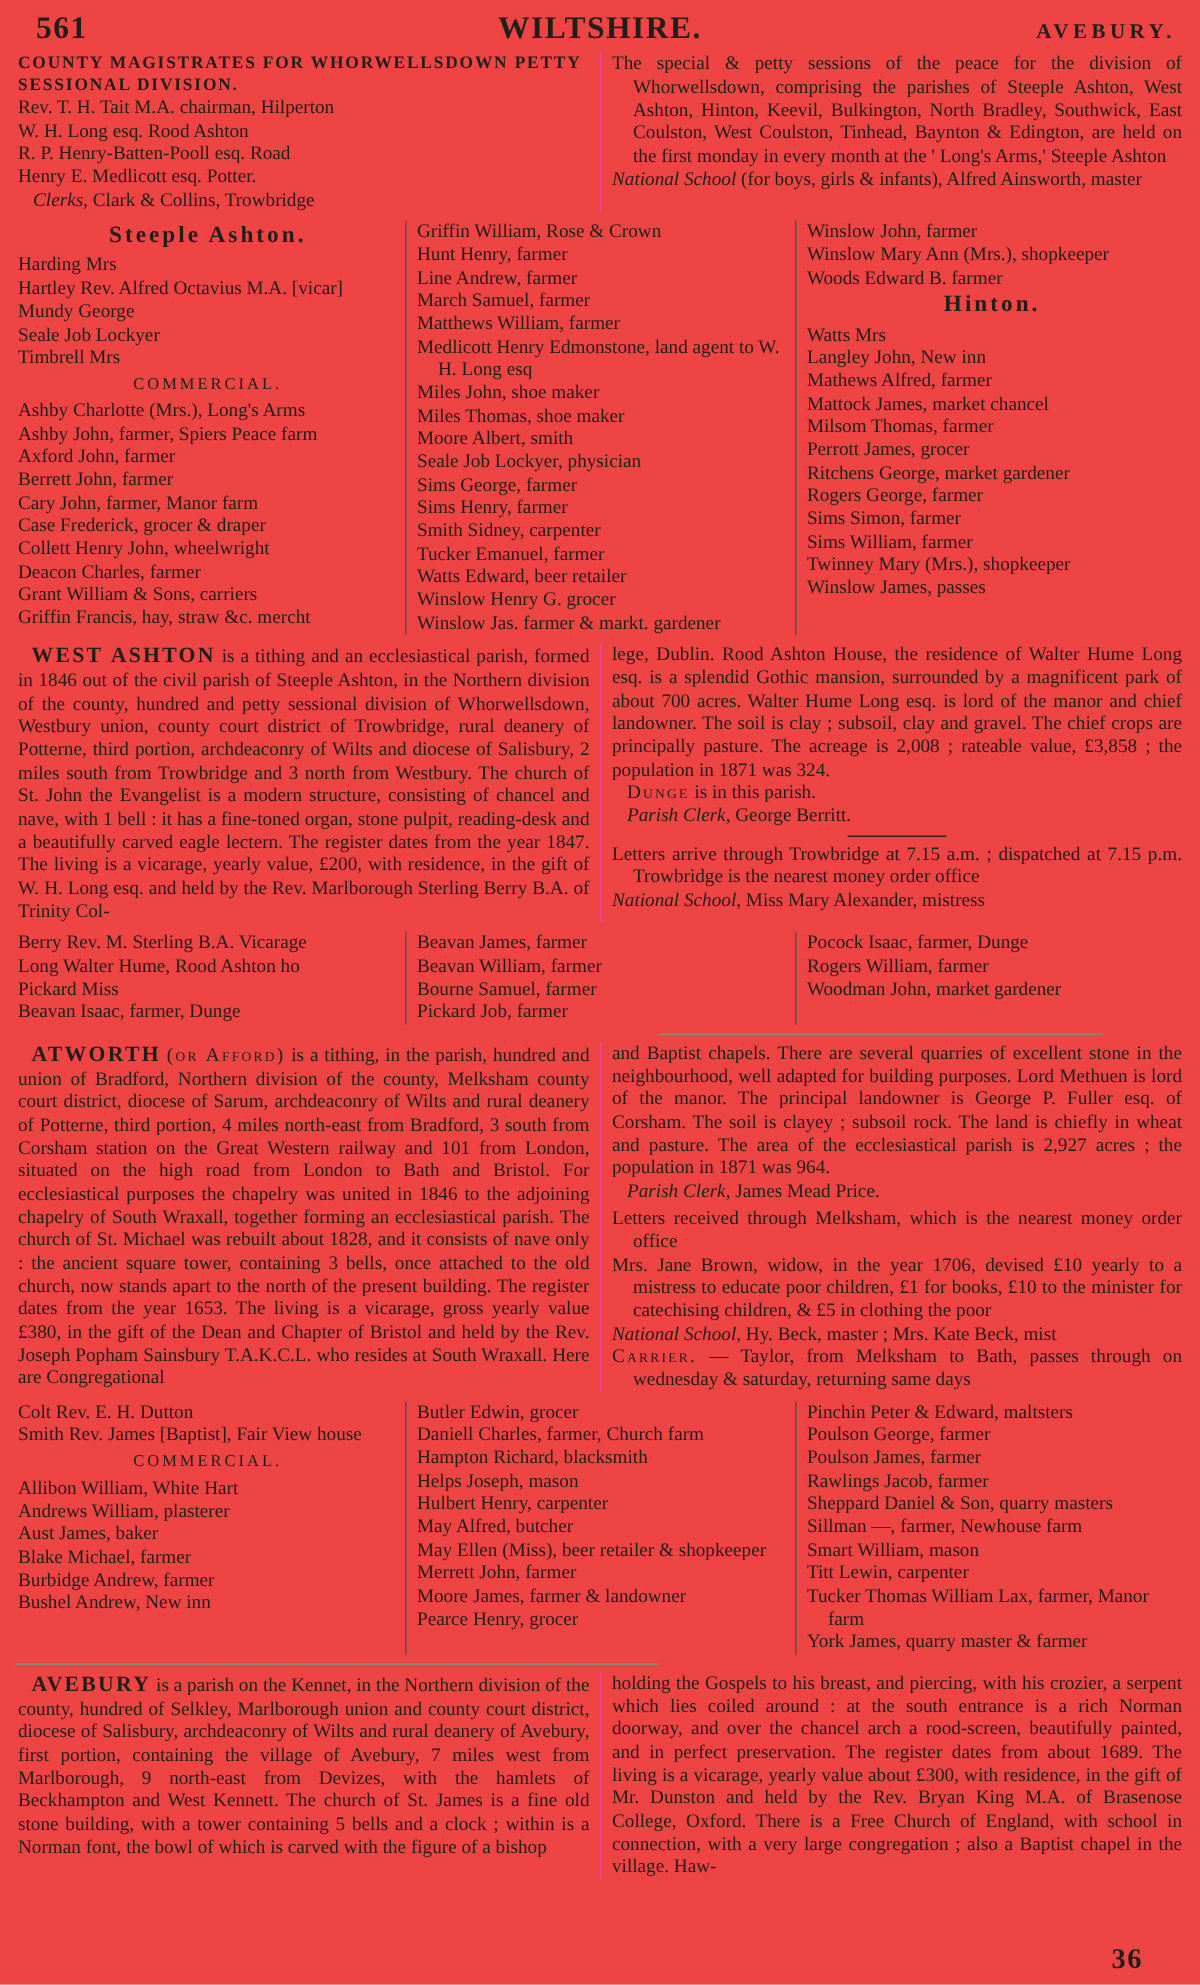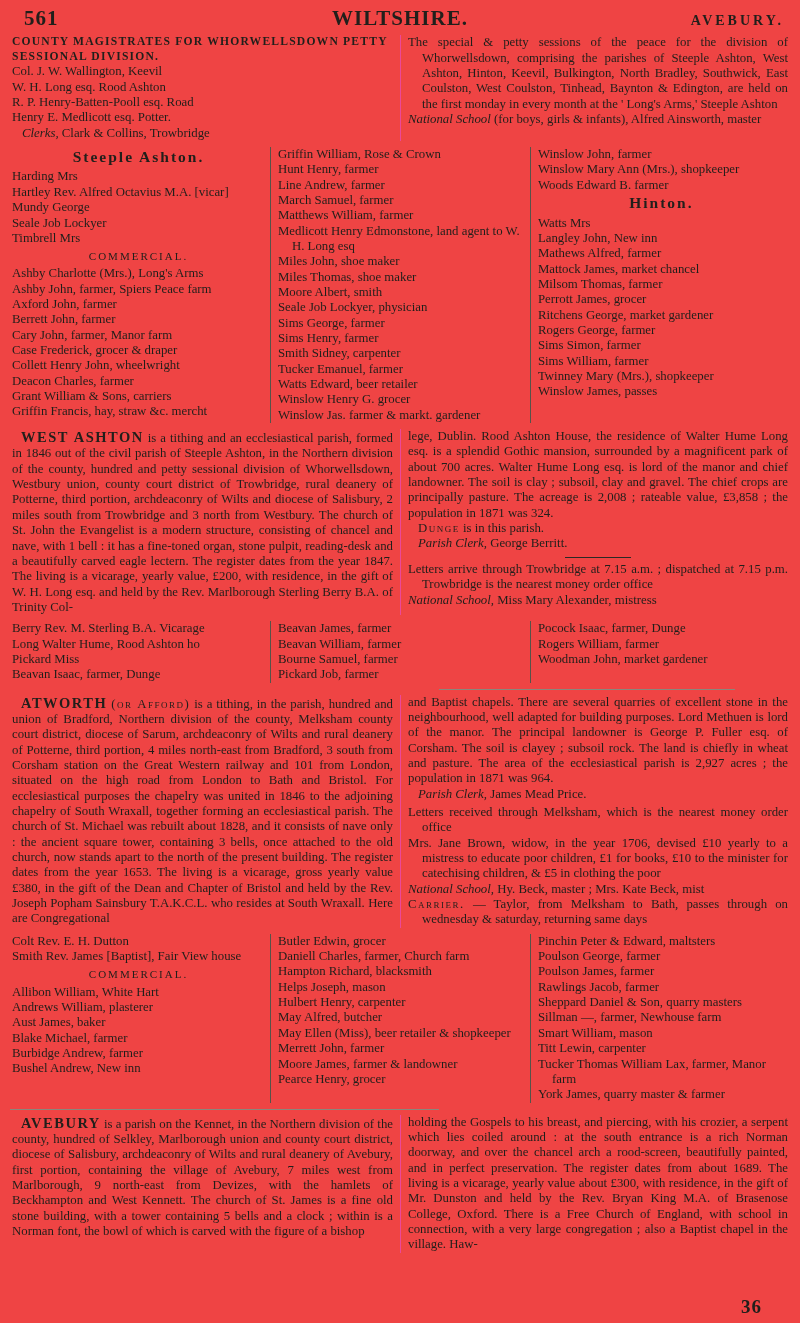--- a/index.html
+++ b/index.html
@@ -52,21 +52,21 @@
     <div class="pg-run">AVEBURY.</div>
   </header>
 
   <section class="two-col">
     <div class="col col-l">
       <div class="small-head">
         <div>COUNTY MAGISTRATES FOR WHORWELLSDOWN PETTY</div>
         <div>SESSIONAL DIVISION.</div>
       </div>
       <div class="plain-list">
-          <div class="entry">Col. J. W. Wallington, Keevil</div>
+          <div class="entry">Rev. T. H. Tait M.A. chairman, Hilperton</div>
           <div class="entry">W. H. Long esq. Rood Ashton</div>
           <div class="entry">R. P. Henry-Batten-Pooll esq. Road</div>
           <div class="entry">Henry E. Medlicott esq. Potter.</div>
         </div>
       <div class="entry clerks"><span class="ital">Clerks,</span> <span>Clark &amp; Collins, Trowbridge</span></div>
     </div>
     <div class="col col-r">
       <p class="hang">The special &amp; petty sessions of the peace for the division of Whorwellsdown, comprising the parishes of Steeple Ashton, West Ashton, Hinton, Keevil, Bulkington, North Bradley, Southwick, East Coulston, West Coulston, Tinhead, Baynton &amp; Edington, are held on the first monday in every month at the ' Long's Arms,' Steeple Ashton</p>
       <div class="entry"><span class="ital">National School</span> <span>(for boys, girls &amp; infants), Alfred Ainsworth, master</span></div>
     </div>

